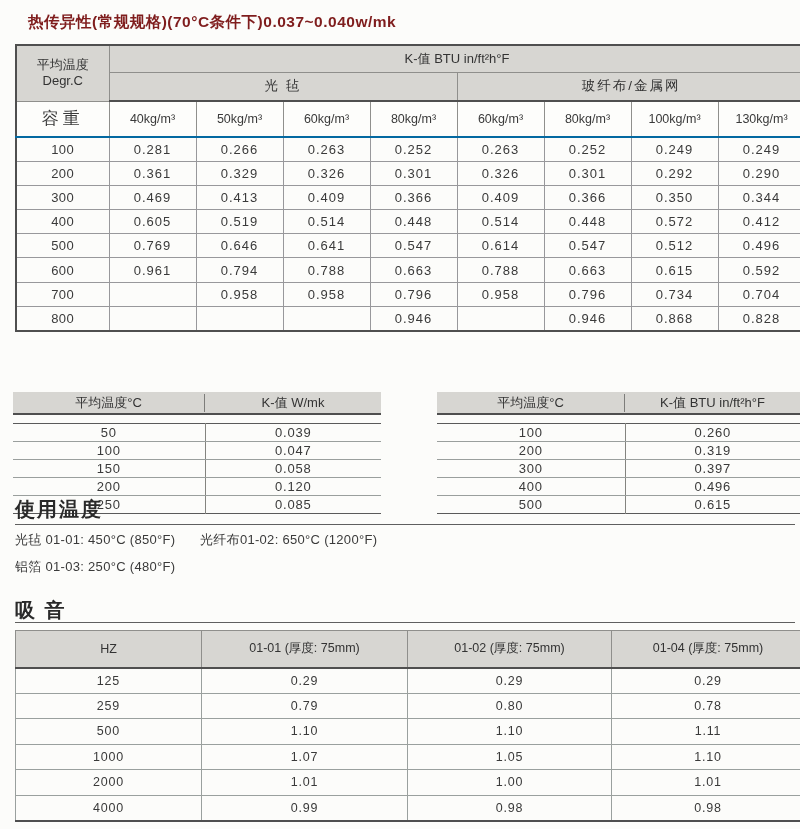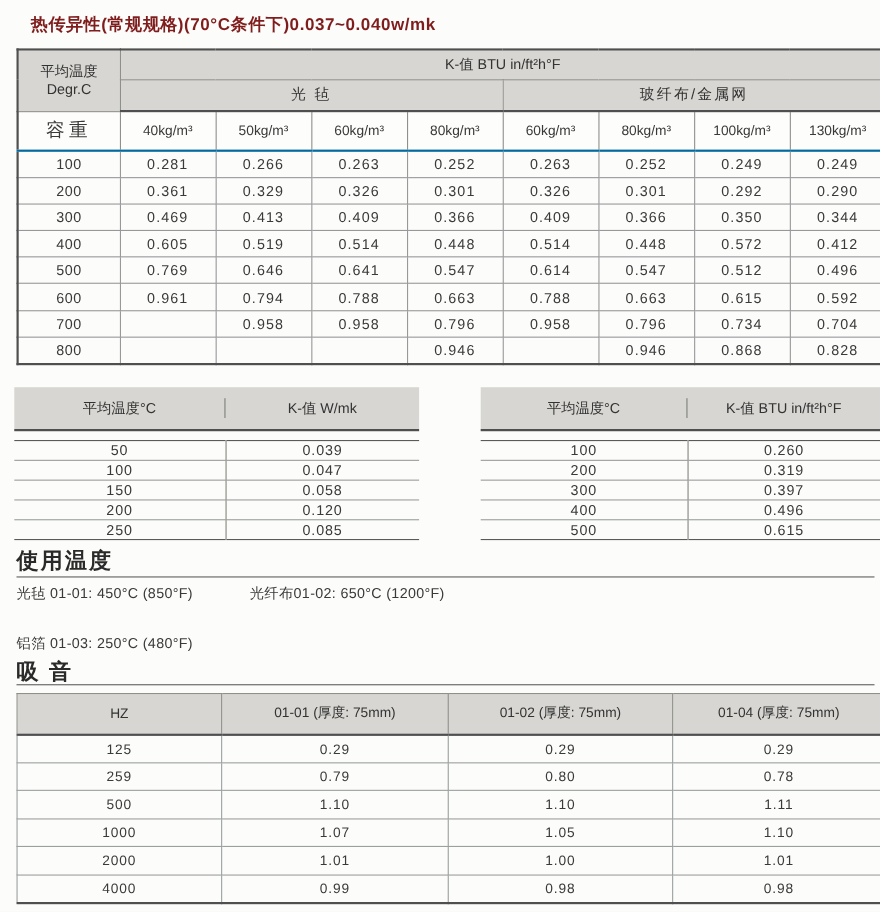--- a/index.html
+++ b/index.html
@@ -29,22 +29,23 @@
   .row-density th { height:36px; background:#fdfdfb; border-bottom:2px solid #0369a1; font-size:12.5px; color:#3a3a3a;text-align:center; }
   .density-label-cell { font-size:17px !important; letter-spacing:4px; color:#2e2e2e; }
   .main-table tbody td { height:24.2px; font-size:13px; letter-spacing:1px; color:#3a3a3a; border-color:#98989b; }
   .main-table tbody td:first-child { letter-spacing:0.5px; }
 
   
   .small-table { position:absolute; top:352px; }
   .small-table.left { left:13px; width:368px; }
   .small-table.right { left:437px; width:363px; }
   .sm-header {
-    display:flex; background:#d7d6d2; height:40px; align-items:center;
+    display:flex; background:#d7d6d2; height:23px; align-items:center;
     border-bottom:2px solid #4f4f4f;
+    margin-top:40px;
   }
   .sm-header .sm-cell { font-size:13px; color:#333; text-align:center; }
   .small-table.left .sm-cell.c1 { width:192px; border-right:1px solid #7d7d7a; }
   .small-table.left .sm-cell.c2 { flex:1; }
   .small-table.right .sm-cell.c1 { width:188px; border-right:1px solid #7d7d7a; }
   .small-table.right .sm-cell.c2 { flex:1; }
   .sm-data { width:100%; margin-top:8px; border-top:1.5px solid #5a5a5a; border-bottom:1.5px solid #5a5a5a; }
   .sm-data td {
     height:18px; font-size:13px; text-align:center; letter-spacing:0.8px;
     border-bottom:1px solid #9a9f9d; color:#3a3a3a;
@@ -53,21 +54,21 @@
   .small-table.left .sm-data td:first-child { width:192px; border-right:1px solid #84847f; }
   .small-table.right .sm-data td:first-child { width:188px; border-right:1px solid #84847f; }
 
   
   .section-heading { position:absolute; left:15px; font-size:20px; font-weight:bold; color:#2a2a2a; letter-spacing:2px; }
   .rule { position:absolute; left:15px; width:780px; height:0; border-top:1.5px solid #5f5f5f; }
 
   
   .usage-items {
     position:absolute; left:15px; top:531px; width:560px;
-    display:grid; grid-template-columns:185px auto; grid-column-gap:0; grid-row-gap:9px;gap:27px;
+    display:grid; grid-template-columns:185px auto; grid-column-gap:0; grid-row-gap:9px;
   }
   .usage-items span { font-size:13px; color:#3a3a3a; letter-spacing:0.3px; }
 
   
   .sound-table-wrap { position:absolute; left:15px; top:630px; width:789px; }
   .sound-table { width:789px; border-top:1.5px solid #5a5a5a; border-bottom:2px solid #4f4f4f; border-left:1px solid #9a9a97; }
   .sound-table th {
     background:#d7d6d2; height:37px; font-size:12.5px; font-weight:normal; color:#333;
     border:1px solid #8f8f8c; border-bottom:2px solid #4f4f4f; text-align:center;
   }

